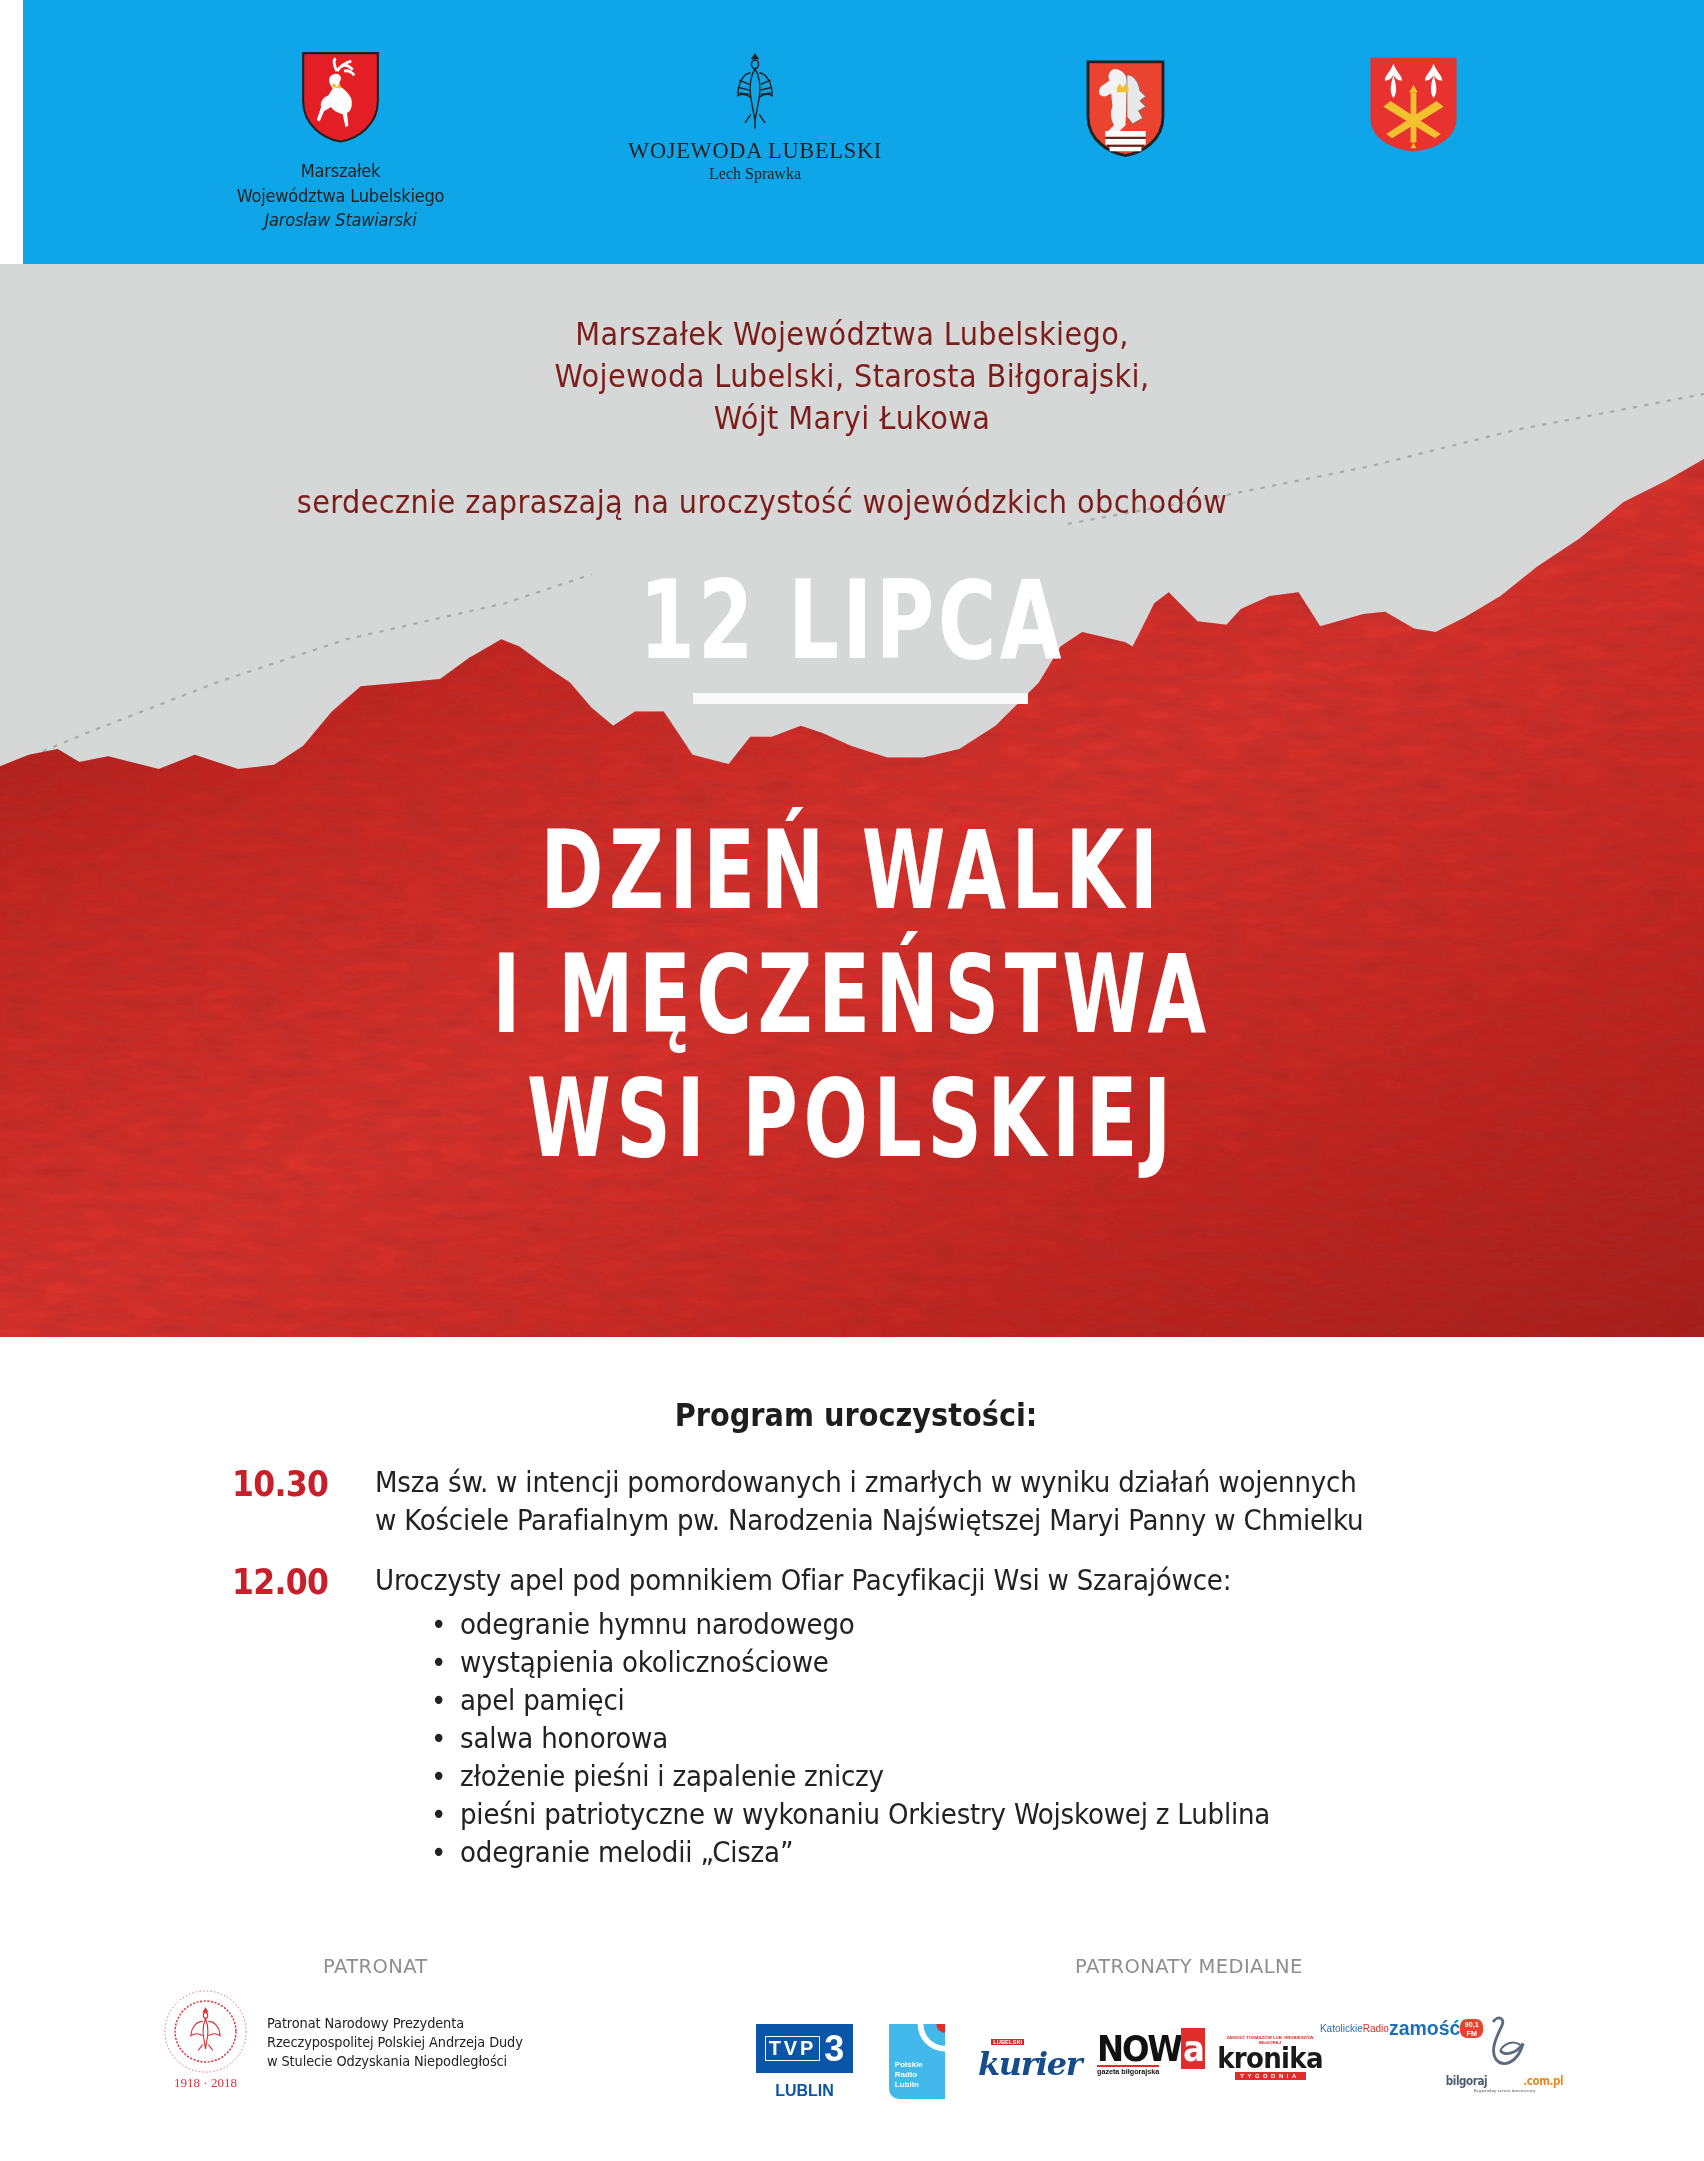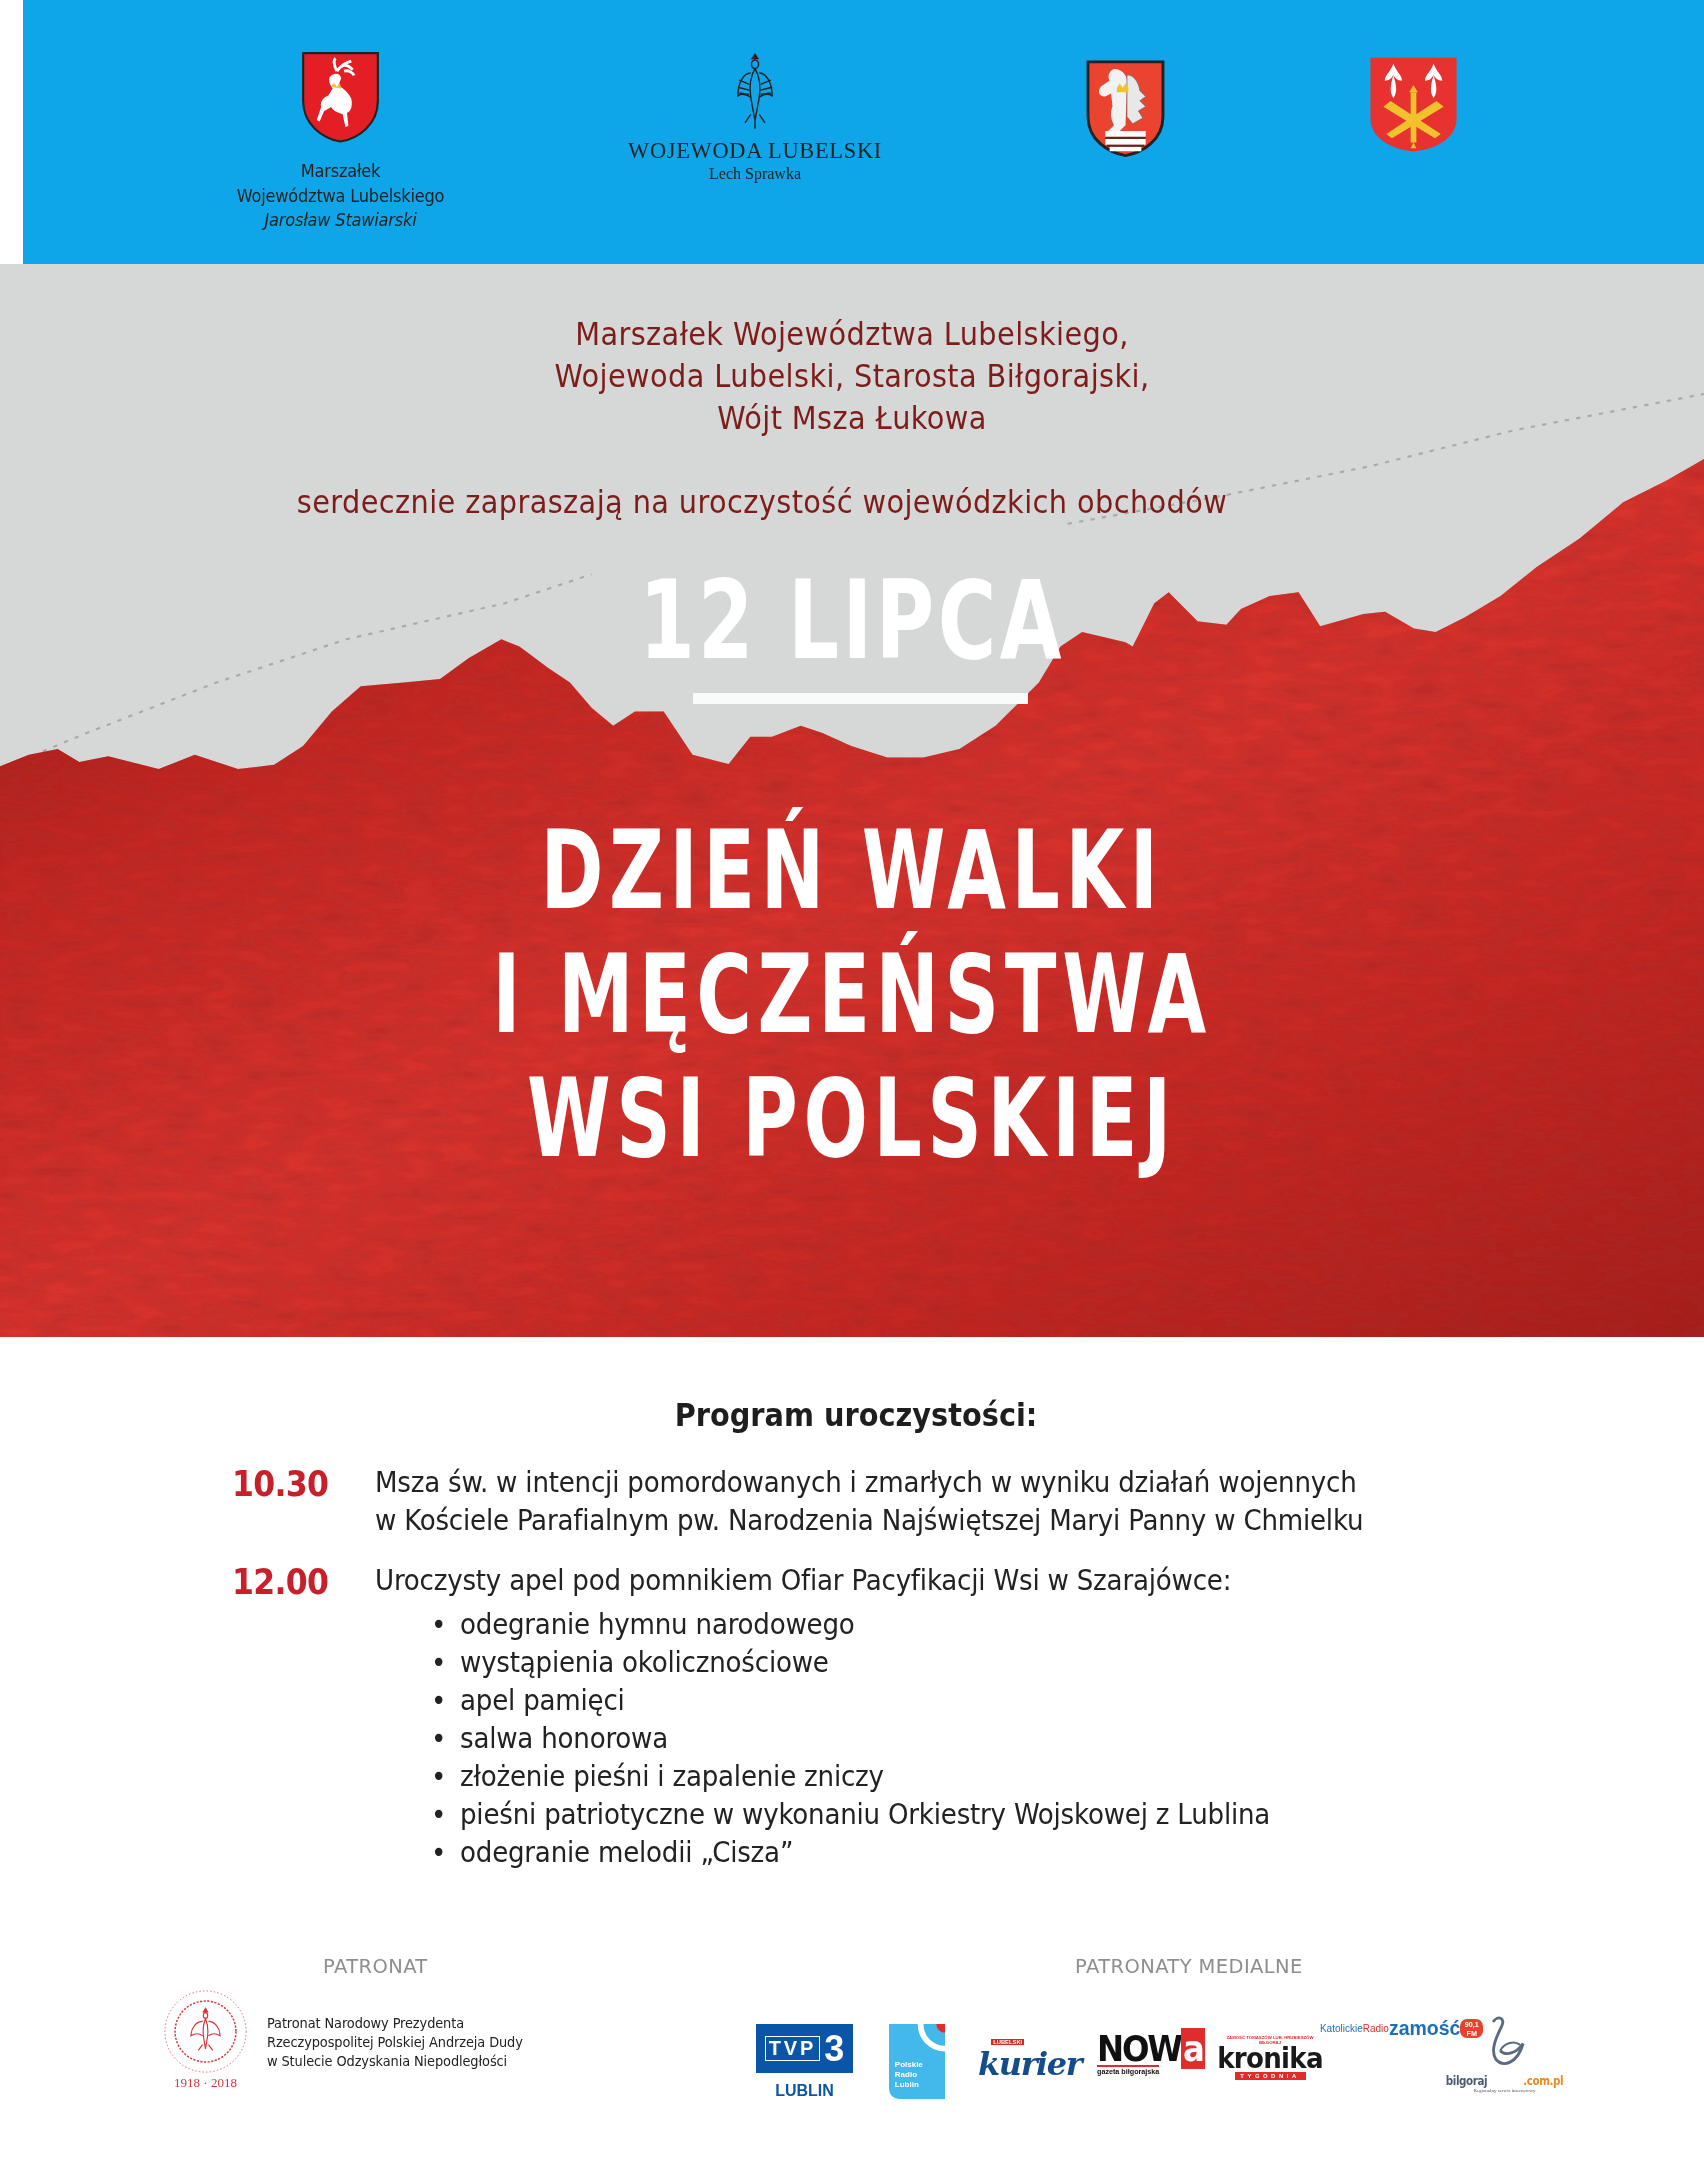--- a/index.html
+++ b/index.html
@@ -174,21 +174,21 @@
     </defs>
 
     <path d="M0 700 L120 650 L300 580 L480 520 L700 470 L820 430 M1480 360 L1700 320 L1900 280 L2100 230 L2362 180" stroke="#a9abaa" stroke-width="3" stroke-dasharray="6 10" fill="none"></path>
     <path id="redshape" d="M0 696 L40 680 L80 672 L110 690 L150 682 L220 700 L270 680 L330 700 L380 694 L420 668 L460 620 L500 585 L560 580 L610 575 L650 546 L695 520 L720 530 L760 560 L790 580 L820 615 L850 640 L880 620 L920 620 L960 680 L1010 693 L1040 655 L1070 655 L1110 640 L1140 650 L1180 668 L1230 684 L1280 684 L1330 672 L1380 640 L1440 580 L1470 530 L1500 510 L1560 524 L1570 530 L1600 470 L1620 455 L1660 495 L1700 500 L1720 478 L1760 460 L1800 455 L1830 502 L1890 485 L1920 482 L1960 505 L1990 510 L2030 490 L2080 460 L2130 420 L2190 380 L2250 330 L2310 300 L2362 270 L2362 1487 L0 1487 Z" fill="url(#redgrad)"></path>
     <path d="M0 696 L40 680 L80 672 L110 690 L150 682 L220 700 L270 680 L330 700 L380 694 L420 668 L460 620 L500 585 L560 580 L610 575 L650 546 L695 520 L720 530 L760 560 L790 580 L820 615 L850 640 L880 620 L920 620 L960 680 L1010 693 L1040 655 L1070 655 L1110 640 L1140 650 L1180 668 L1230 684 L1280 684 L1330 672 L1380 640 L1440 580 L1470 530 L1500 510 L1560 524 L1570 530 L1600 470 L1620 455 L1660 495 L1700 500 L1720 478 L1760 460 L1800 455 L1830 502 L1890 485 L1920 482 L1960 505 L1990 510 L2030 490 L2080 460 L2130 420 L2190 380 L2250 330 L2310 300 L2362 270 L2362 1487 L0 1487 Z" fill="#ffffff" filter="url(#grain)"></path>
   </svg>
 
   <div class="organizers">
     <div>Marszałek Województwa Lubelskiego,</div>
     <div>Wojewoda Lubelski, Starosta Biłgorajski,</div>
-    <div>Wójt Msza Łukowa</div>
+    <div>Wójt Maryi Łukowa</div>
   </div>
   <div class="invite">serdecznie zapraszają na uroczystość wojewódzkich obchodów</div>
   <div class="date">12 LIPCA</div>
   <div class="date-underline"></div>
 
   <div class="title">
     <span>DZIEŃ WALKI</span>
     <span>I MĘCZEŃSTWA</span>
     <span>WSI POLSKIEJ</span>
   </div>

